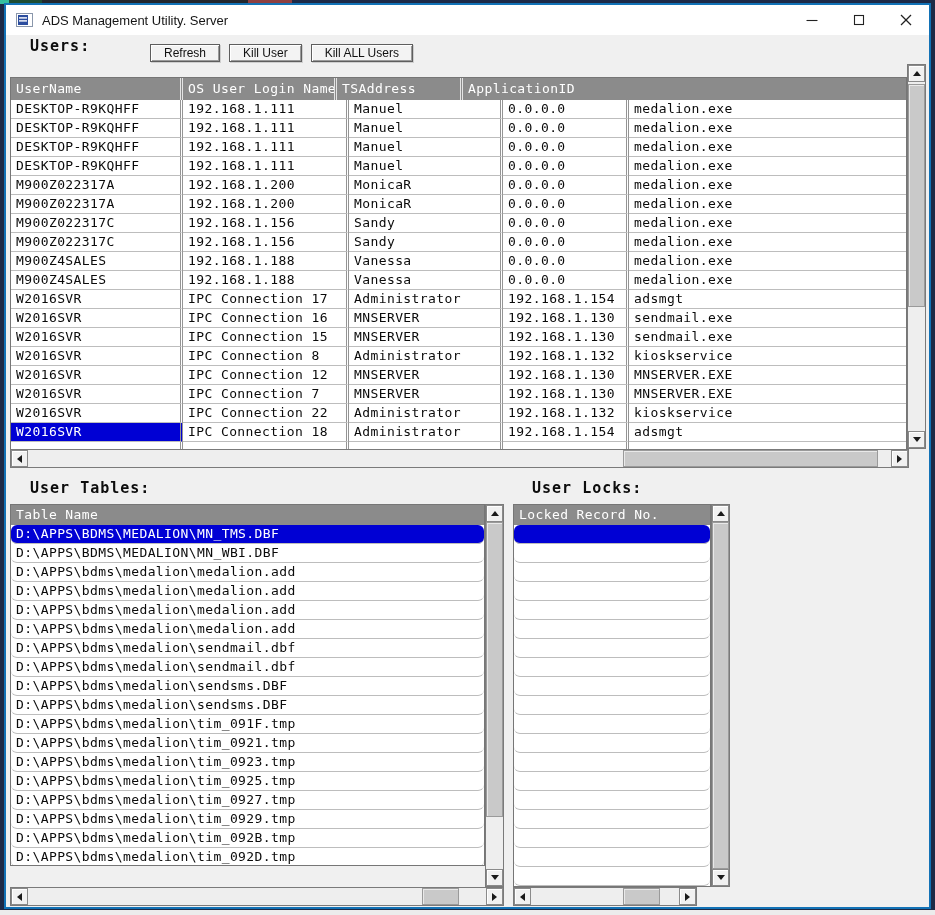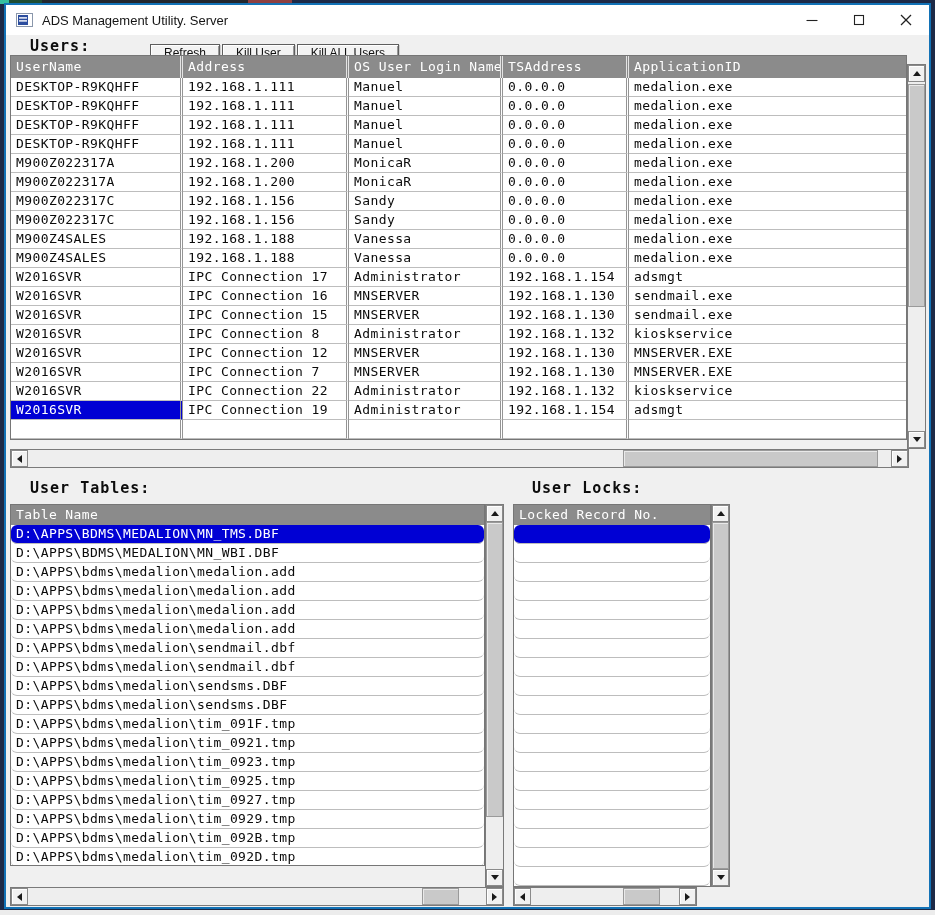--- a/index.html
+++ b/index.html
@@ -42,21 +42,21 @@
   }
   
   .sec-label {
     position: absolute;
     font-family: "DejaVu Sans Mono", monospace;
     font-weight: bold; font-size: 15px; letter-spacing: 1px; color: #0d0d0d;
     white-space: nowrap;
     margin-left: 16px;
   }
   
-  .btn-row { position: absolute; left: 144px; top: 39px; display: flex; gap: 2px; align-items: center; }
+  .btn-row { position: absolute; left: 144px; top: 39px; display: flex; gap: 9px; align-items: center; }
   .btn {
     height: 18px; padding: 0 13px;
     font-family: "Liberation Sans", sans-serif; font-size: 12px; color: #111;
     background: #f3f3f3;
     border: 1px solid #5e5e5e;
     box-shadow: inset 1px 1px 0 #ffffff, inset -1px -1px 0 #9a9a9a, 1px 1px 0 #cfcfcf;
     display: flex; align-items: center; white-space: nowrap;
   }
   
   .grid {
@@ -113,21 +113,21 @@
     border: 1px solid #9a9a9a; box-shadow: inset 1px 1px 0 #e9e9e9;
   }
   .scrollbar.v .sthumb { left: 0; width: 100%; }
   .scrollbar.h .sthumb { top: 0; height: 100%; }
   .tri { width: 0; height: 0; display: block; }
   .tri.up    { border-left: 4px solid transparent; border-right: 4px solid transparent; border-bottom: 5px solid #1a1a1a; }
   .tri.down  { border-left: 4px solid transparent; border-right: 4px solid transparent; border-top: 5px solid #1a1a1a; }
   .tri.left  { border-top: 4px solid transparent; border-bottom: 4px solid transparent; border-right: 5px solid #1a1a1a; }
   .tri.right { border-top: 4px solid transparent; border-bottom: 4px solid transparent; border-left: 5px solid #1a1a1a; }
   
-  .users-grid   { left: 4px;   top: 50px;  width: 897px; height: 385px; }
+  .users-grid   { left: 4px;   top: 72px;  width: 897px; height: 385px; }
   .users-vs     { left: 901px; top: 59px;  height: 385px; }
   .users-hs     { left: 4px;   top: 444px; width: 899px; }
   .tables-grid  { left: 4px;   top: 499px; width: 475px; height: 362px; }
   .tables-vs    { left: 479px; top: 499px; height: 383px; }
   .tables-hs    { left: 4px;   top: 882px; width: 494px; }
   .locks-grid   { left: 507px; top: 499px; width: 198px; height: 383px; }
   .locks-vs     { left: 705px; top: 499px; height: 383px; }
   .locks-hs     { left: 507px; top: 882px; width: 184px; }
 </style>
 </head>
@@ -172,21 +172,20 @@
 
   <div class="btn-row">
     <button class="btn">Refresh</button>
     <button class="btn">Kill User</button>
     <button class="btn">Kill ALL Users</button>
   </div>
 
   <div class="grid users-grid">
     <div class="grid-header">
       <div class="hcell c0">UserName</div>
-      <div class="hcell c1">Address</div>
       <div class="hcell c2">OS User Login Name</div>
       <div class="hcell c3">TSAddress</div>
       <div class="hcell last">ApplicationID</div>
     </div>
     <div>
 
         <div class="row">
           <div class="cell c0">DESKTOP-R9KQHFF</div>
           <div class="cell c1">192.168.1.111</div>
           <div class="cell c2">Manuel</div>
@@ -317,21 +316,21 @@
         <div class="row">
           <div class="cell c0">W2016SVR</div>
           <div class="cell c1">IPC Connection 22</div>
           <div class="cell c2">Administrator</div>
           <div class="cell c3">192.168.1.132</div>
           <div class="cell last">kioskservice</div>
         </div>
 
         <div class="row">
           <div class="cell c0 sel">W2016SVR</div>
-          <div class="cell c1">IPC Connection 19</div>
+          <div class="cell c1">IPC Connection 18</div>
           <div class="cell c2">Administrator</div>
           <div class="cell c3">192.168.1.154</div>
           <div class="cell last">adsmgt</div>
         </div>
 
         <div class="row">
           <div class="cell c0"></div>
           <div class="cell c1"></div>
           <div class="cell c2"></div>
           <div class="cell c3"></div>

